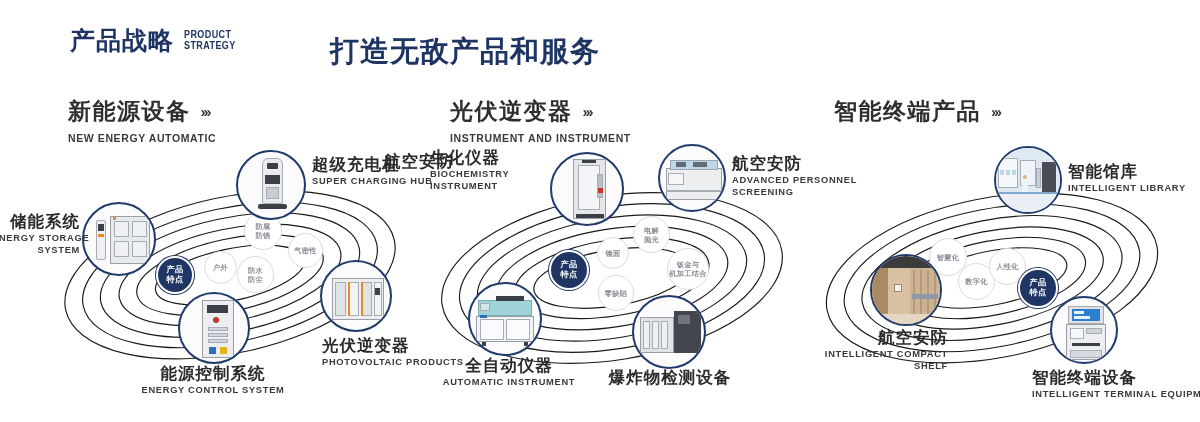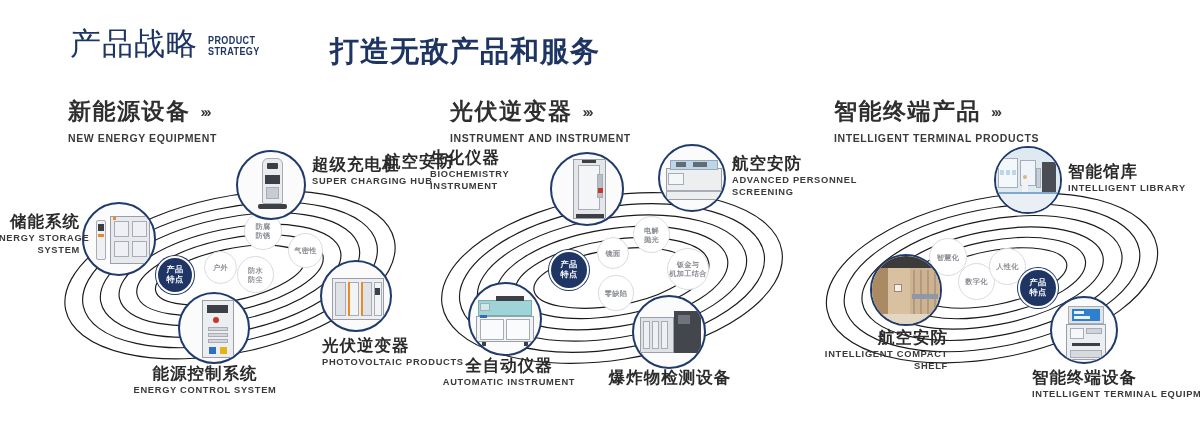--- a/index.html
+++ b/index.html
@@ -7,21 +7,21 @@
     width: 1200px; height: 422px;
     background: #ffffff;
     font-family: "Liberation Sans", "DejaVu Sans", sans-serif;
     overflow: hidden;
   }
   #root { position: relative; width: 1200px; height: 422px; }
 
   
   .hdr { position: absolute; left: 70px; top: 28px; display: flex; align-items: flex-end; }
   .hdr-cn {
-    font-size: 31px; font-weight: 400; color: #1e3564;
+    font-size: 25px; font-weight: 700; color: #1e3564;
     letter-spacing: 1px; line-height: 1; white-space: nowrap;
   }
   .hdr-en {
     margin-left: 10px; margin-bottom: 2px;
     font-size: 11px; font-weight: 700; color: #1e3564;
     line-height: 1.02; letter-spacing: 0.5px;
     font-family: "Liberation Sans Narrow", "Liberation Sans", sans-serif;
     transform: scaleX(0.82); transform-origin: left bottom;
   }
   .hdr-sub {
@@ -107,37 +107,36 @@
       <div>STRATEGY</div>
     </div>
   </div>
   <div class="hdr-sub">打造无敌产品和服务</div>
 
   <div class="sect" style="left:68px; top:96px;">
     <div class="sect-cn">
       <span>新能源设备</span>
       <span class="chev">›››</span>
     </div>
-    <div class="sect-en">NEW ENERGY EQUIPMENT</div>
+    <div class="sect-en">NEW ENERGY AUTOMATIC</div>
   </div>
 
   <div class="sect" style="left:450px; top:96px;">
     <div class="sect-cn">
       <span>光伏逆变器</span>
       <span class="chev">›››</span>
     </div>
     <div class="sect-en">INSTRUMENT AND INSTRUMENT</div>
   </div>
 
   <div class="sect" style="left:834px; top:96px;">
     <div class="sect-cn">
       <span>智能终端产品</span>
       <span class="chev">›››</span>
     </div>
-    <div class="sect-en">INTELLIGENT TERMINAL PRODUCTS</div>
   </div>
 
   <div class="cluster" style="left:40px; top:150px; width:380px; height:250px;">
 
     <svg class="rings" width="380" height="250" viewBox="0 0 380 250">
       <g fill="none" stroke="#1a1a1a" stroke-width="1.15" transform="rotate(-12 190 125)">
         <ellipse cx="190" cy="125" rx="168" ry="78"></ellipse>
         <ellipse cx="190" cy="125" rx="150" ry="67"></ellipse>
         <ellipse cx="190" cy="125" rx="132" ry="57"></ellipse>
         <ellipse cx="190" cy="125" rx="113" ry="46"></ellipse>
@@ -208,21 +207,21 @@
         <div class="box" style="left:22px; top:6px; width:32px; height:58px; background:#eceef1;"></div>
         <div class="dark" style="left:27px; top:11px; width:21px; height:8px;"></div>
         <div style="position:absolute;left:33px;top:23px;width:6px;height:6px;background:#c0392b;border-radius:50%;"></div>
         <div class="boxl" style="left:28px; top:33px; width:20px; height:4px; background:#d3d6da;"></div>
         <div class="boxl" style="left:28px; top:39px; width:20px; height:4px; background:#d3d6da;"></div>
         <div class="boxl" style="left:28px; top:45px; width:20px; height:4px; background:#d3d6da;"></div>
         <div style="position:absolute;left:29px;top:53px;width:7px;height:7px;background:#2e6fc4;"></div>
         <div style="position:absolute;left:40px;top:53px;width:7px;height:7px;background:#e2b515;"></div>
       </div>
     </div>
-    <div class="nlabel ac" style="left:40px; top:214px; width:250px;">
+    <div class="nlabel ac" style="left:48px; top:214px; width:250px;">
       <div class="cn">能源控制系统</div>
       <div class="en">ENERGY CONTROL SYSTEM</div>
     </div>
   </div>
 
   <div class="cluster" style="left:422px; top:150px; width:380px; height:250px;">
 
     <svg class="rings" width="380" height="250" viewBox="0 0 380 250">
       <g fill="none" stroke="#1a1a1a" stroke-width="1.15" transform="rotate(-9 190 128)">
         <ellipse cx="190" cy="128" rx="172" ry="82"></ellipse>

